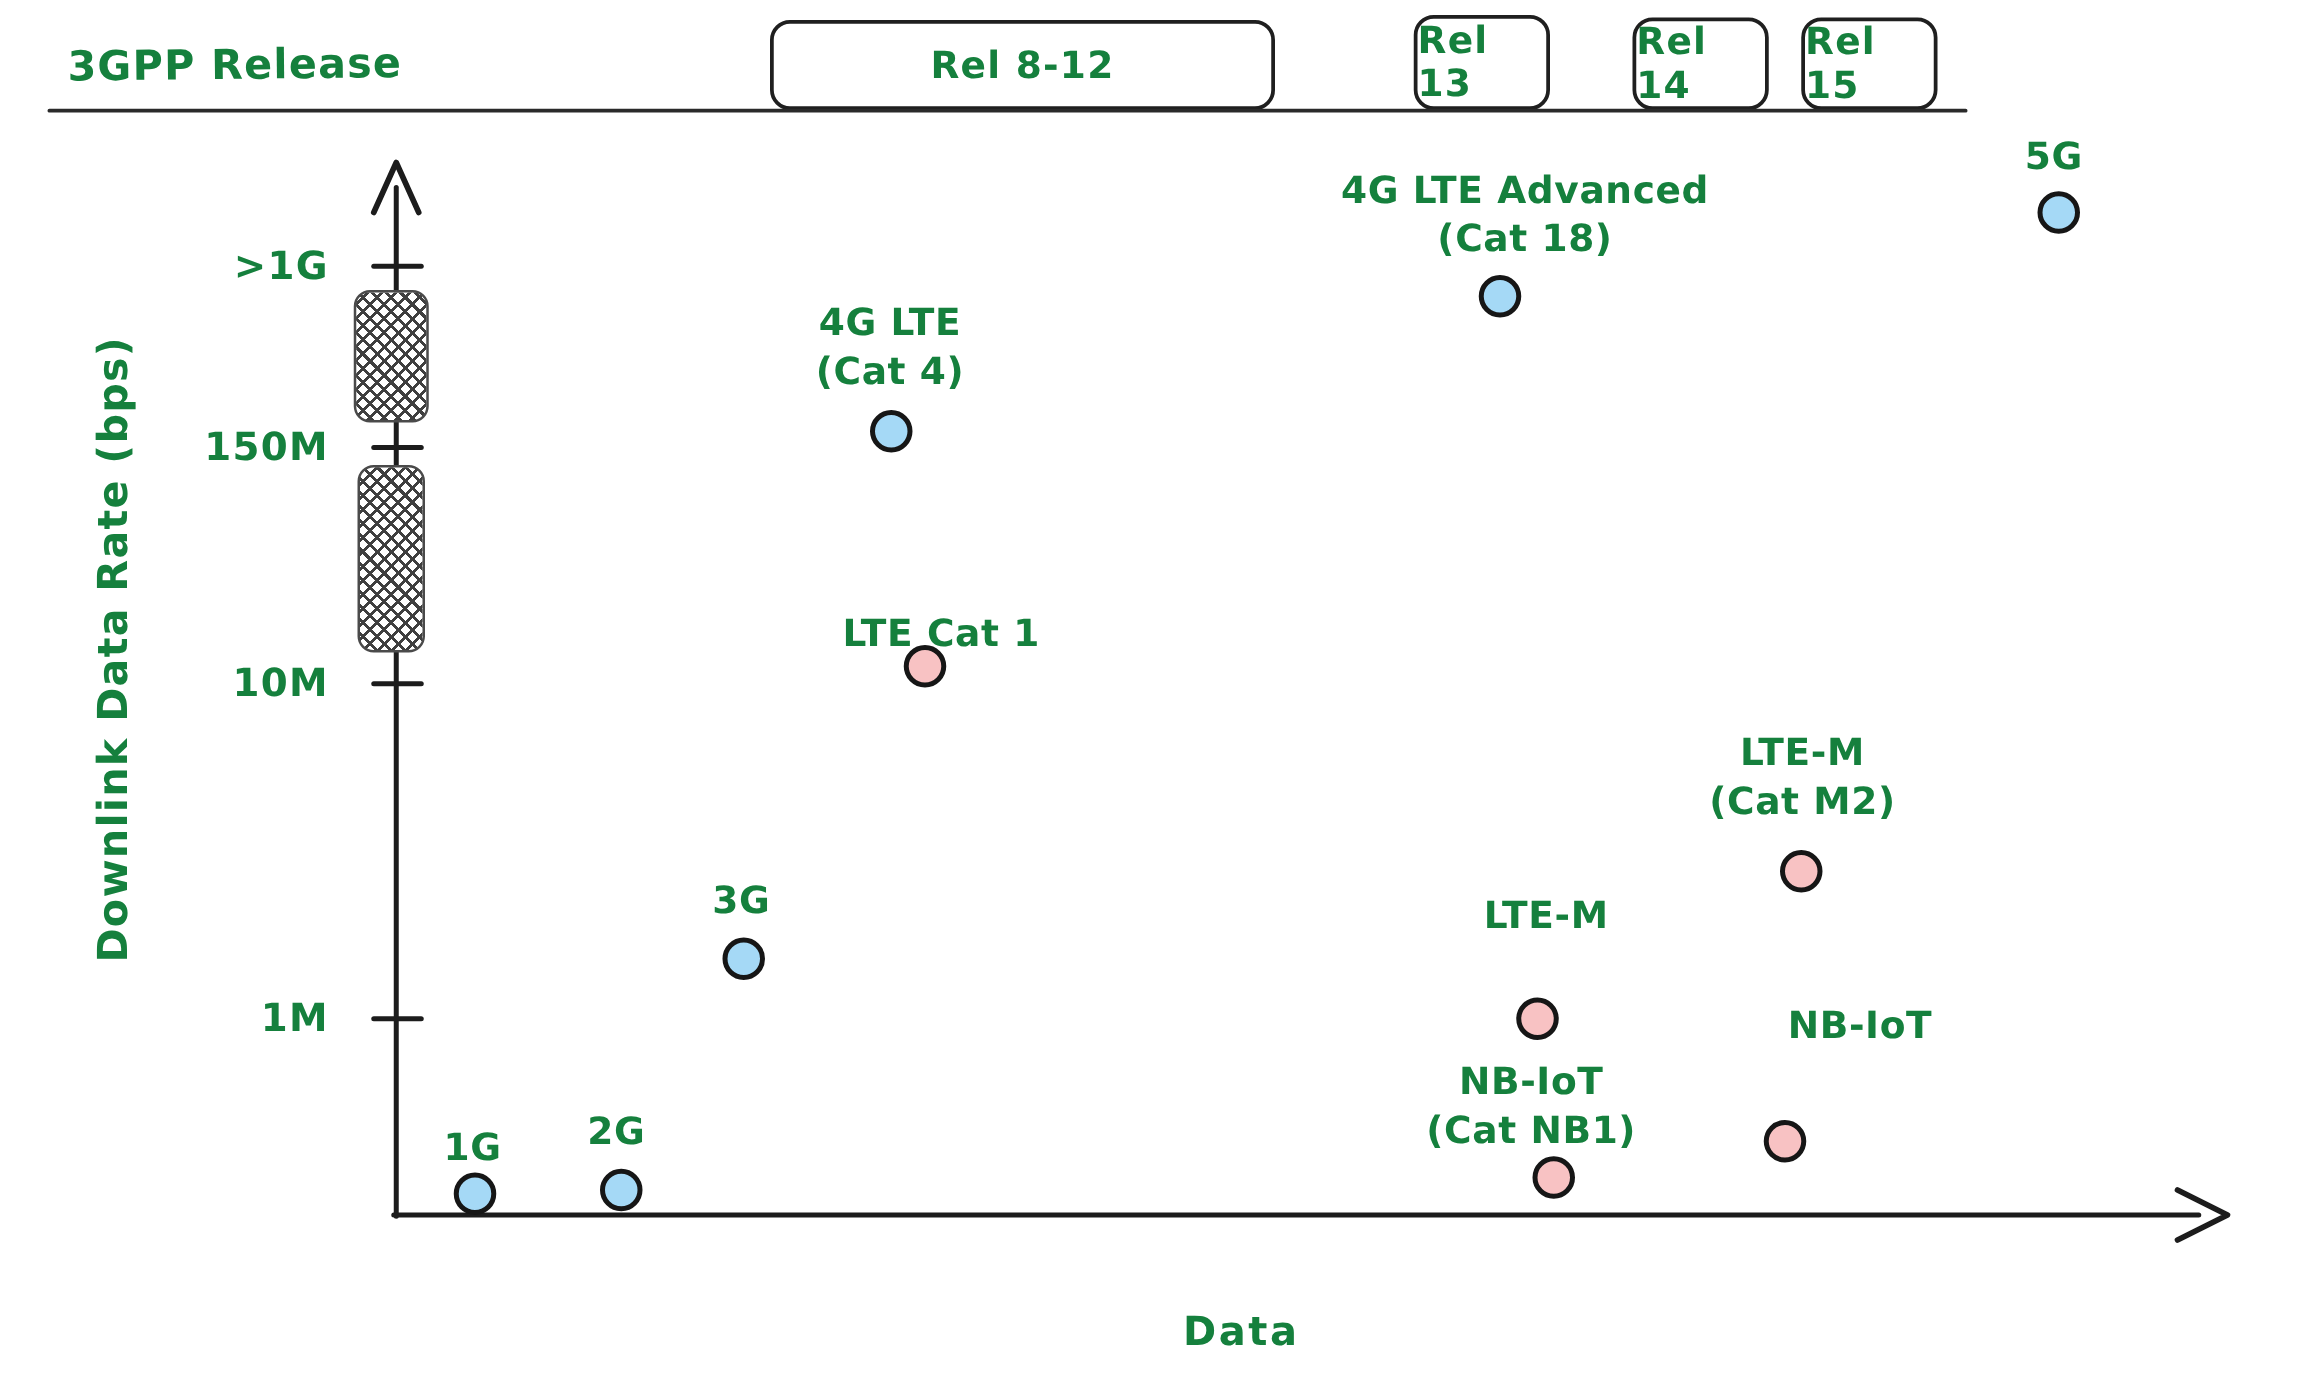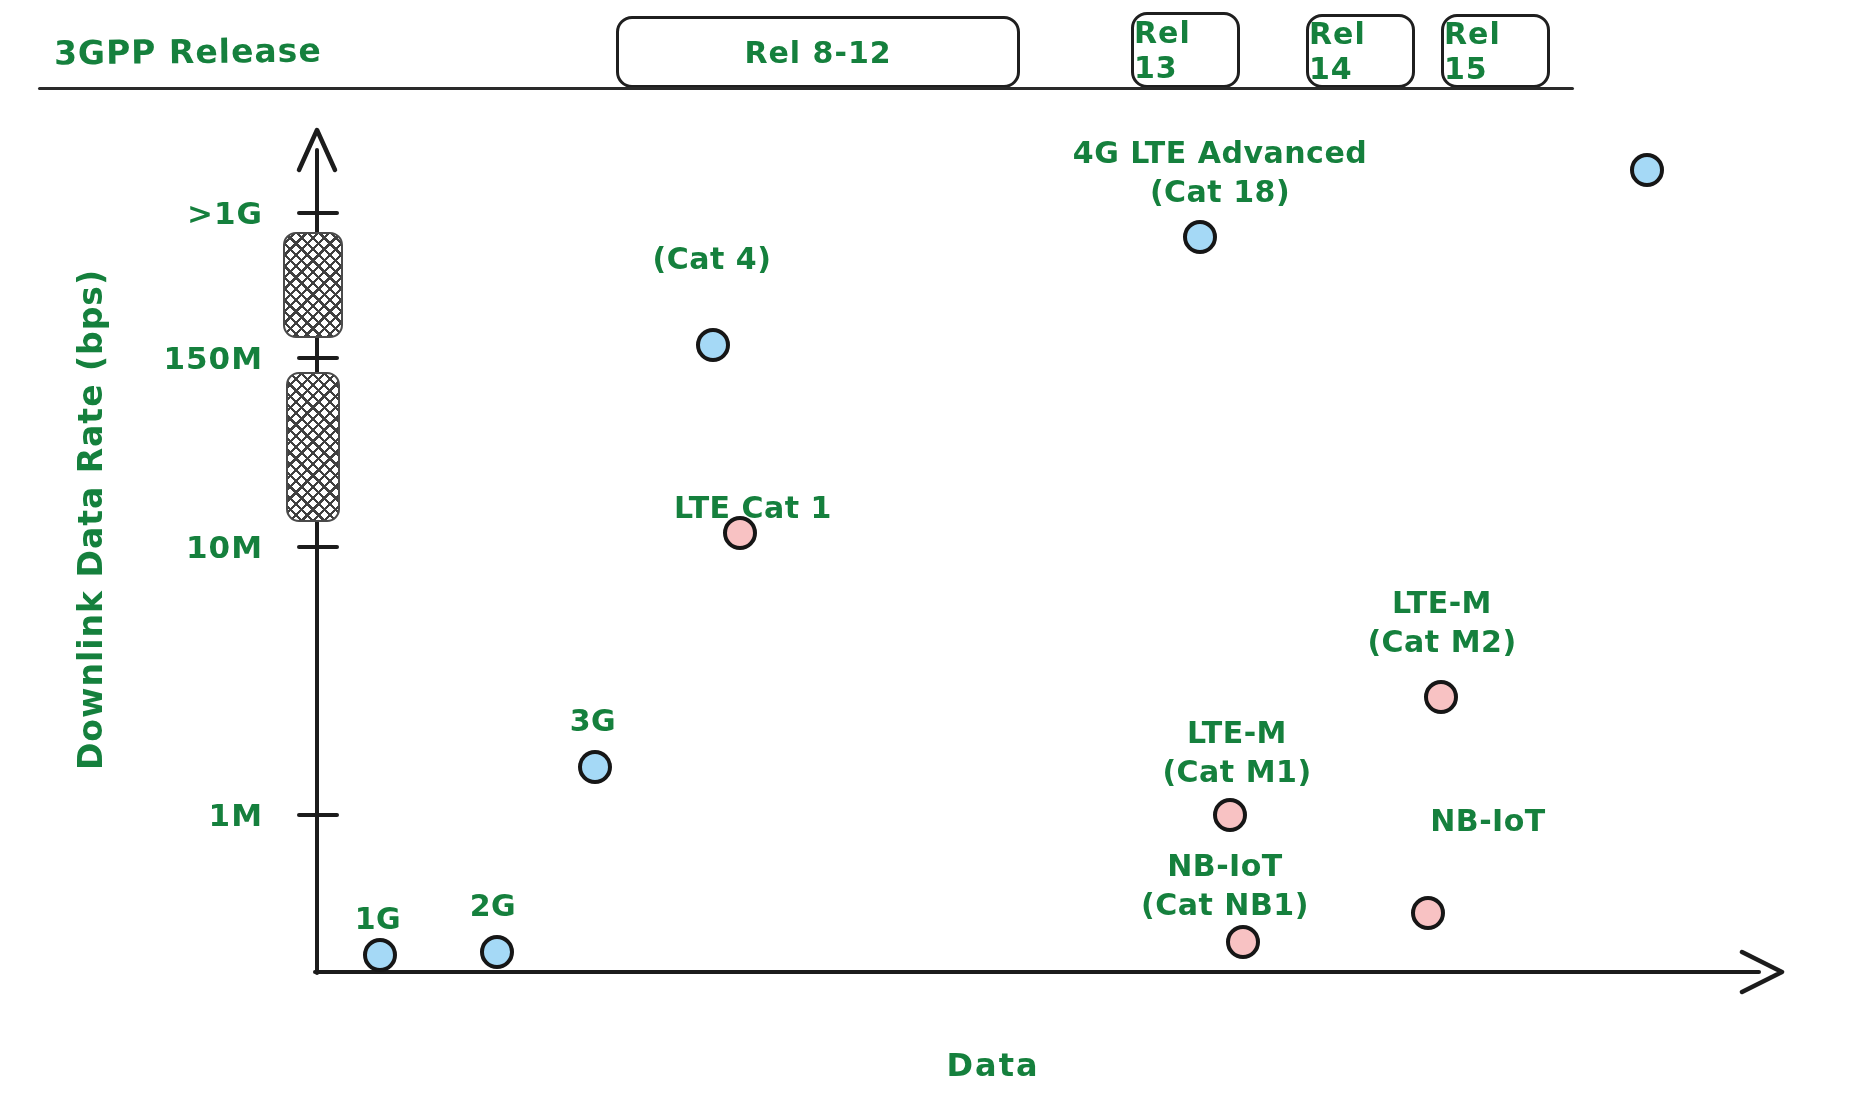--- a/index.html
+++ b/index.html
@@ -118,36 +118,39 @@
       <div class="dot" style="left: 480px; top: 935px; background: rgb(165, 217, 246);"></div>
       <div class="pt-label" style="left: 323px; top: 886px;">
         <div>2G</div>
       </div>
       <div class="dot" style="left: 578px; top: 750px; background: rgb(165, 217, 246);"></div>
       <div class="pt-label" style="left: 423px; top: 701px;">
         <div>3G</div>
       </div>
       <div class="dot" style="left: 696px; top: 328px; background: rgb(165, 217, 246);"></div>
       <div class="pt-label" style="left: 542px; top: 239px;">
+        <div>4G LTE</div>
         <div>(Cat 4)</div>
       </div>
       <div class="dot" style="left: 1183px; top: 220px; background: rgb(165, 217, 246);"></div>
       <div class="pt-label" style="left: 1050px; top: 133px;">
         <div>4G LTE Advanced</div>
         <div>(Cat 18)</div>
       </div>
       <div class="dot" style="left: 1630px; top: 153px; background: rgb(165, 217, 246);"></div>
+      <div class="pt-label" style="left: 1473px; top: 106px;">
+        <div>5G</div>
+      </div>
       <div class="dot" style="left: 723px; top: 516px; background: rgb(248, 194, 195);"></div>
       <div class="pt-label" style="left: 583px; top: 488px;">
         <div>LTE Cat 1</div>
       </div>
       <div class="dot" style="left: 1213px; top: 798px; background: rgb(248, 194, 195);"></div>
       <div class="pt-label" style="left: 1067px; top: 713px;">
         <div>LTE-M</div>
-        <div>(Cat M1)</div>
       </div>
       <div class="dot" style="left: 1226px; top: 925px; background: rgb(248, 194, 195);"></div>
       <div class="pt-label" style="left: 1055px; top: 846px;">
         <div>NB-IoT</div>
         <div>(Cat NB1)</div>
       </div>
       <div class="dot" style="left: 1424px; top: 680px; background: rgb(248, 194, 195);"></div>
       <div class="pt-label" style="left: 1272px; top: 583px;">
         <div>LTE-M</div>
         <div>(Cat M2)</div>

